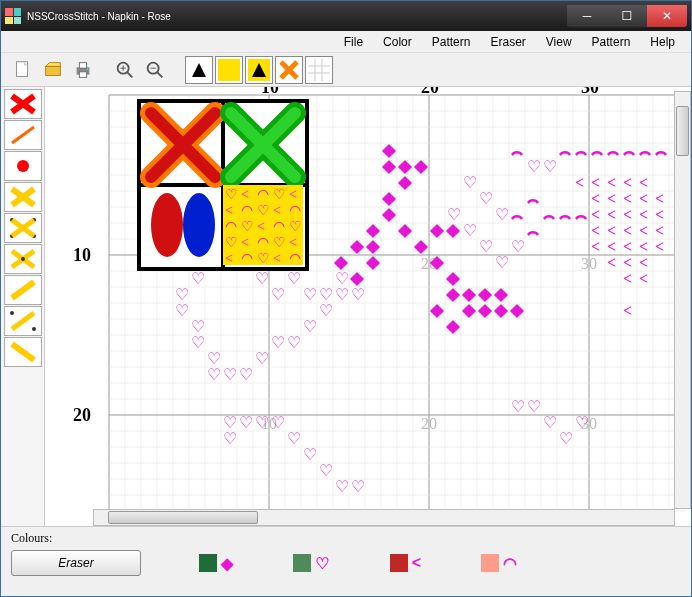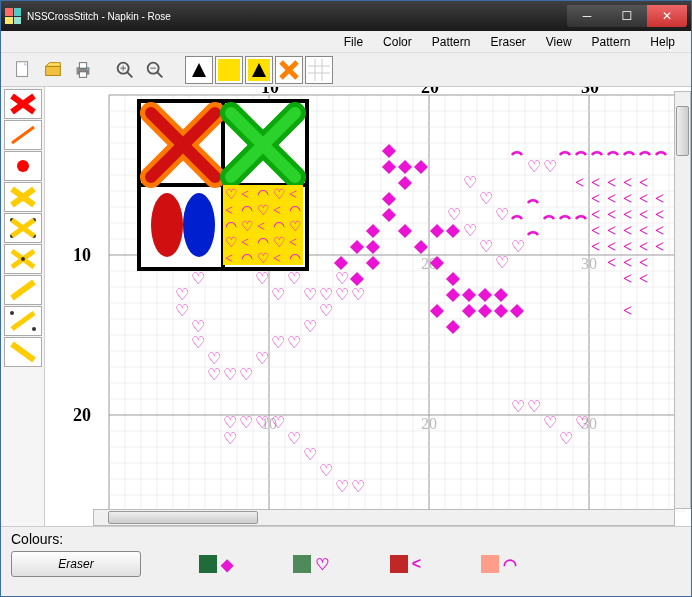--- a/index.html
+++ b/index.html
@@ -34,21 +34,21 @@
 .stool { width:38px; height:30px; border:1px solid #aaa; background:#fff; display:flex; align-items:center; justify-content:center; cursor:pointer;}
 
 .canvas-wrap { flex:1; position:relative; overflow:hidden; background:#fff;}
 .canvas { position:absolute; inset:0; }
 .hscroll { position:absolute; bottom:0; left:48px; right:16px; height:17px; background:#f0f0f0; border:1px solid #bbb;}
 .hscroll .thumb{ position:absolute; left:14px; top:1px; bottom:1px; width:150px; background:linear-gradient(#eee,#ccc); border:1px solid #999; border-radius:2px;}
 .vscroll { position:absolute; top:4px; right:0; bottom:17px; width:17px; background:#f0f0f0; border:1px solid #bbb;}
 .vscroll .thumb{ position:absolute; top:14px; left:1px; right:1px; height:50px; background:linear-gradient(90deg,#eee,#ccc); border:1px solid #999; border-radius:2px;}
 
 .bottompanel { height:70px; background:#f0f0f0; border-top:1px solid #ccc; padding:4px 10px; display:flex; flex-direction:column; gap:4px;}
-.bottompanel .lbl { font-size:14px; }
+.bottompanel .lbl { font-size:12px;font-family:Liberation Serif, serif; }
 .brow { display:flex; align-items:center; gap:28px;}
 .eraser { width:130px; height:26px; border:1px solid #888; background:linear-gradient(#fefefe,#e0e0e0); border-radius:3px; font-style:italic; font-size:12px; cursor:pointer;}
 .cpair { display:flex; align-items:center; gap:4px;}
 .swatch { width:18px; height:18px; }
 .sym { font-size:16px; font-weight:bold; }
 </style>
 </head>
 <body>
 
 <div class="window">

